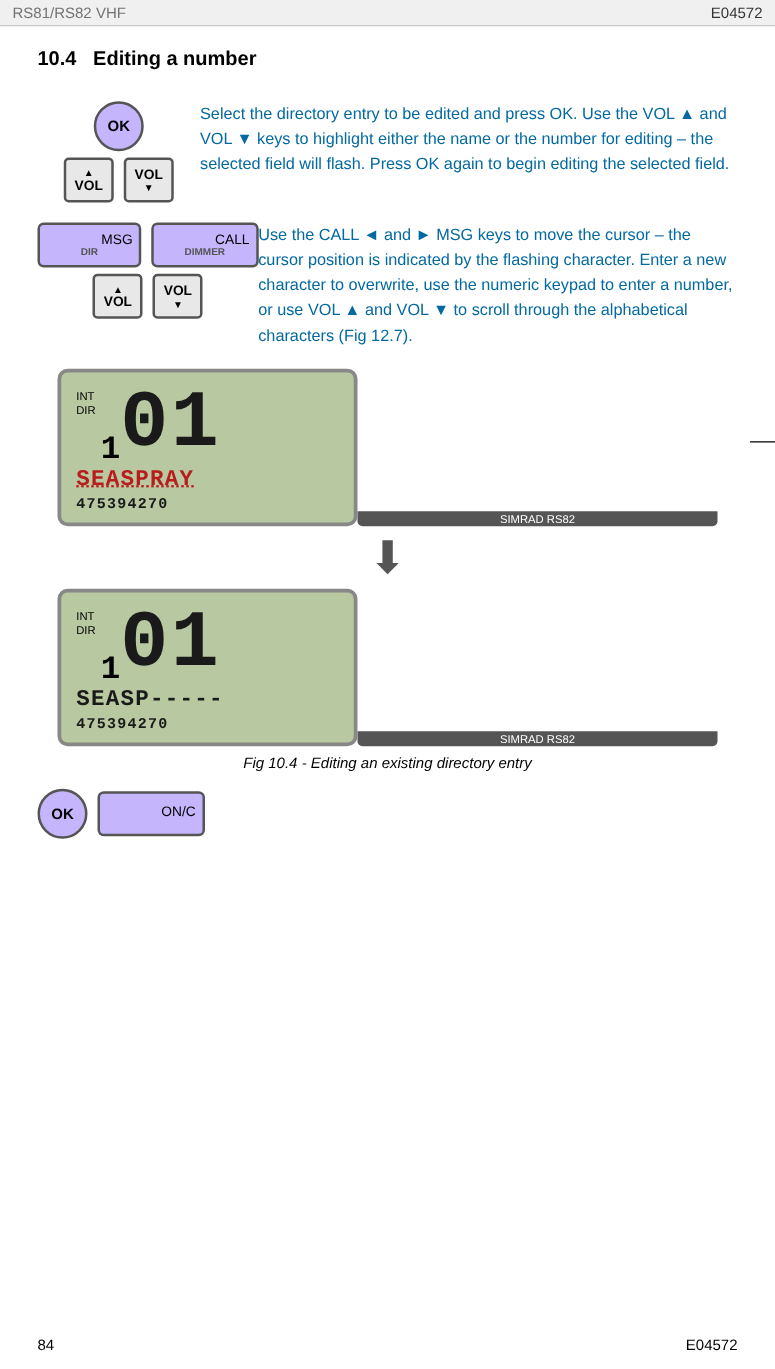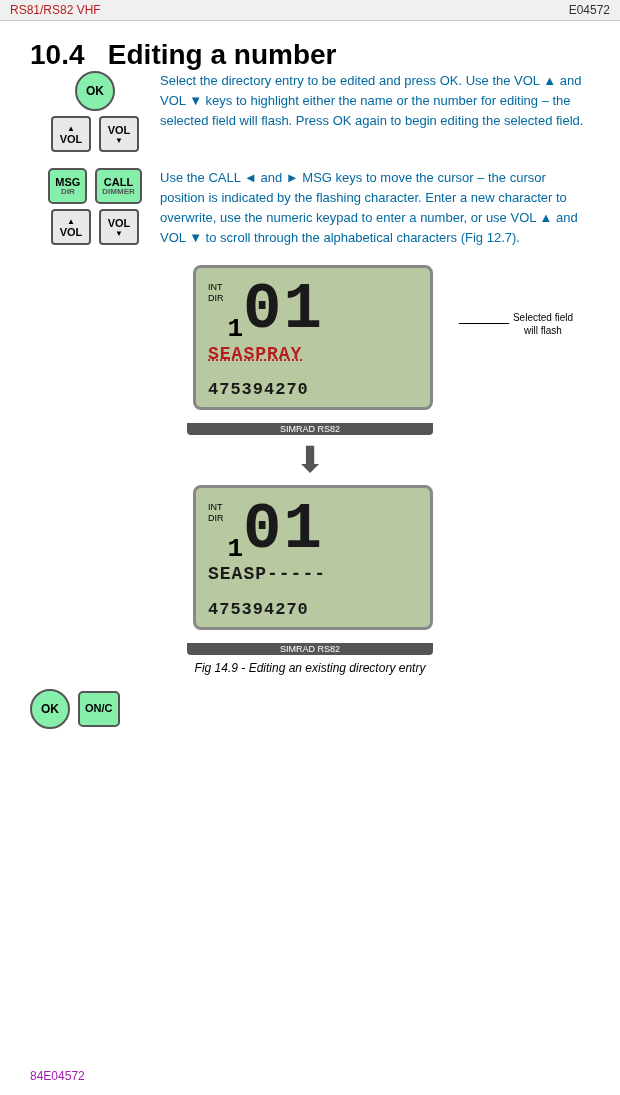--- a/index.html
+++ b/index.html
@@ -17,37 +17,37 @@
     .header-bar {
       display: flex;
       justify-content: space-between;
       align-items: center;
       padding: 3px 10px;
       border-bottom: 1px solid #ccc;
       background: #f0f0f0;
     }
     .header-title {
       font-size: 12px;
-      color: #b91c1c;
+      color: #737373;
     }
     .header-code {
       font-size: 12px;
       color: #333;
     }
 
     
     .content {
       padding: 18px 30px 20px 30px;
     }
 
     
     .section-heading {
-      font-size: 28px;
-      font-weight: bold;
-      margin-bottom: 0;
+      font-size: 16px;
+      font-weight: bold;
+      margin-bottom: 24px;
       color: #000;
     }
 
     
     .instruction-row {
       display: flex;
       align-items: flex-start;
       margin-bottom: 16px;
     }
 
@@ -61,21 +61,21 @@
     .key-row {
       display: flex;
       gap: 8px;
       align-items: center;
     }
 
     
     .key-btn {
       border: 2px solid #555;
       border-radius: 5px;
-      background: #86efac;
+      background: #c4b5fd;
       display: flex;
       flex-direction: column;
       align-items: center;
       justify-content: center;
       padding: 3px 5px;
       min-width: 38px;
       min-height: 36px;
       font-size: 10px;
       font-weight: bold;
       text-align: center;
@@ -84,22 +84,23 @@
       border-radius: 50%;
       width: 40px;
       height: 40px;
       font-size: 12px;
       font-weight: bold;
       min-width: 40px;
       min-height: 40px;
     }
     .key-btn .key-main {
       font-size: 11px;
-      font-weight: bold;
+      font-weight: normal;
       line-height: 1;
+      margin-left: 44px;
     }
     .key-btn .key-sub {
       font-size: 8px;
       color: #555;
       line-height: 1;
     }
 
     
     .vol-key {
       border: 2px solid #555;
@@ -132,21 +133,21 @@
     
     .lcd-container {
       display: flex;
       flex-direction: column;
       align-items: center;
       margin: 10px 0 6px 0;
     }
     .lcd-wrapper {
       position: relative;
       display: flex;
-      flex-direction: column;
+      flex-direction: row;
       align-items: flex-end;
     }
     .lcd-screen {
       border: 3px solid #888;
       border-radius: 8px;
       background: #b8c8a0;
       width: 240px;
       padding: 10px 12px 8px 12px;
       position: relative;
     }
@@ -188,34 +189,34 @@
     .lcd-name-edit {
       font-family: 'Courier New', monospace;
       font-size: 18px;
       font-weight: bold;
       color: #1a1a1a;
       letter-spacing: 1px;
       margin-top: 2px;
     }
     .lcd-number {
       font-family: 'Courier New', monospace;
-      font-size: 17px;
+      font-size: 12px;
       font-weight: bold;
       color: #1a1a1a;
       letter-spacing: 1px;
-      margin-top: 16px;
+      margin-top: 2px;
     }
     .lcd-brand {
       background: #555;
       color: #fff;
       font-size: 9px;
       text-align: center;
       border-radius: 0 0 4px 4px;
       padding: 1px 0;
-      width: 246px;
+      width: 288px;
       margin-top: 13px;
     }
 
     
     .lcd-arrow {
       font-size: 36px;
       color: #555;
       text-align: center;
       margin: 4px 0;
     }
@@ -266,24 +267,24 @@
       min-width: 100px;
     }
 
     
     .page-footer {
       position: absolute;
       bottom: 12px;
       left: 0;
       right: 0;
       display: flex;
-      justify-content: flex-start;
+      justify-content: space-between;
       padding: 0 30px;
       font-size: 12px;
-      color: #a21caf;
+      color: #000000;
     }
   </style>
 </head>
 <body>
 
 <div class="header-bar">
   <span class="header-title">RS81/RS82 VHF</span>
   <span class="header-code">E04572</span>
 </div>
 
@@ -390,21 +391,21 @@
           </div>
         </div>
         <div class="lcd-name-edit">SEASP-----</div>
         <div class="lcd-number">475394270</div>
       </div>
       <div class="lcd-brand">SIMRAD RS82</div>
     </div>
 
   </div>
 
-  <div class="fig-caption">Fig 14.9 - Editing an existing directory entry</div>
+  <div class="fig-caption">Fig 10.4 - Editing an existing directory entry</div>
 
   <div class="bottom-row">
     <div class="bottom-keys">
       <div class="key-btn circle">
         <span>OK</span>
       </div>
       <div class="key-btn">
         <span class="key-main">ON/C</span>
       </div>
     </div>

